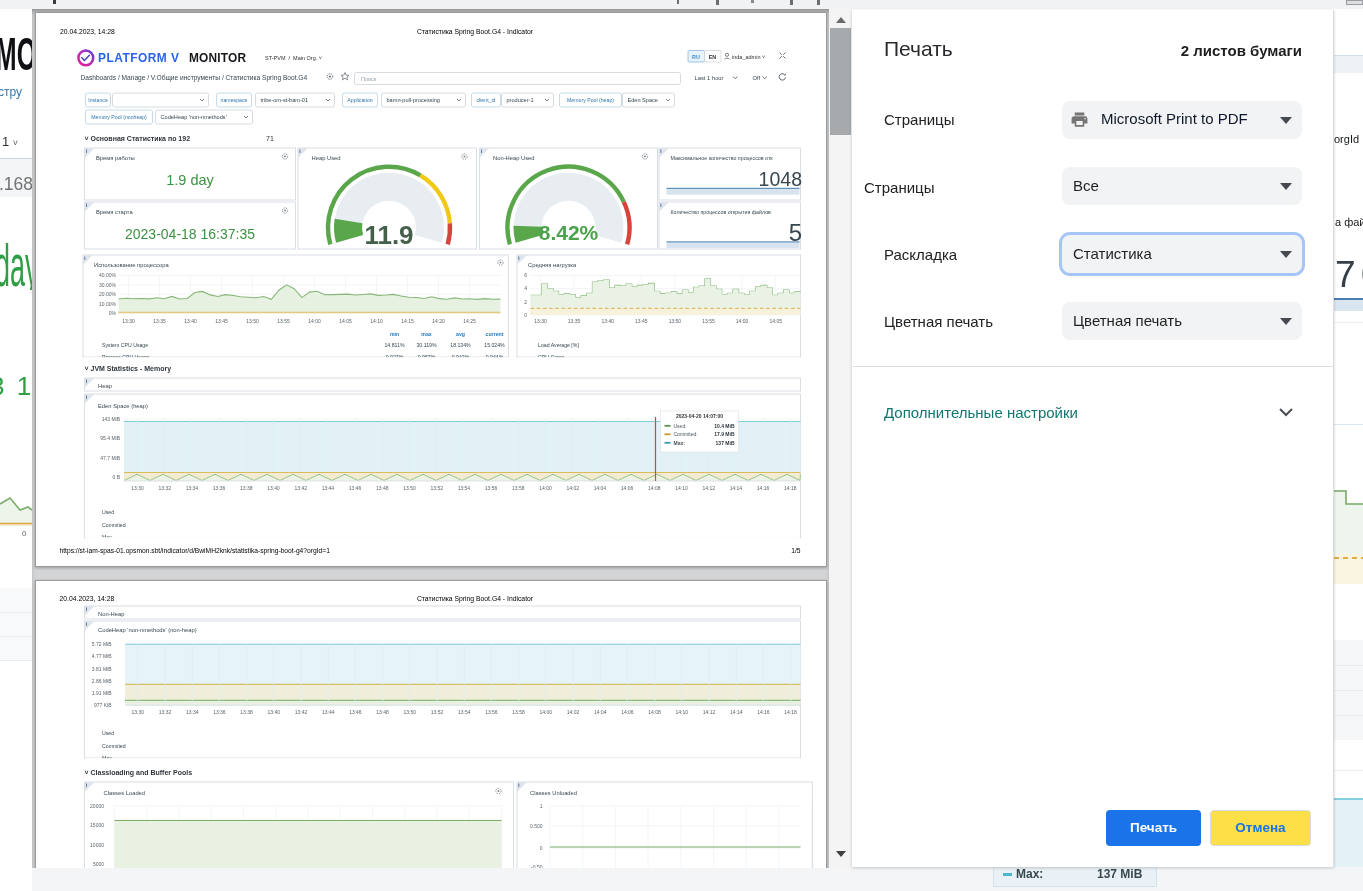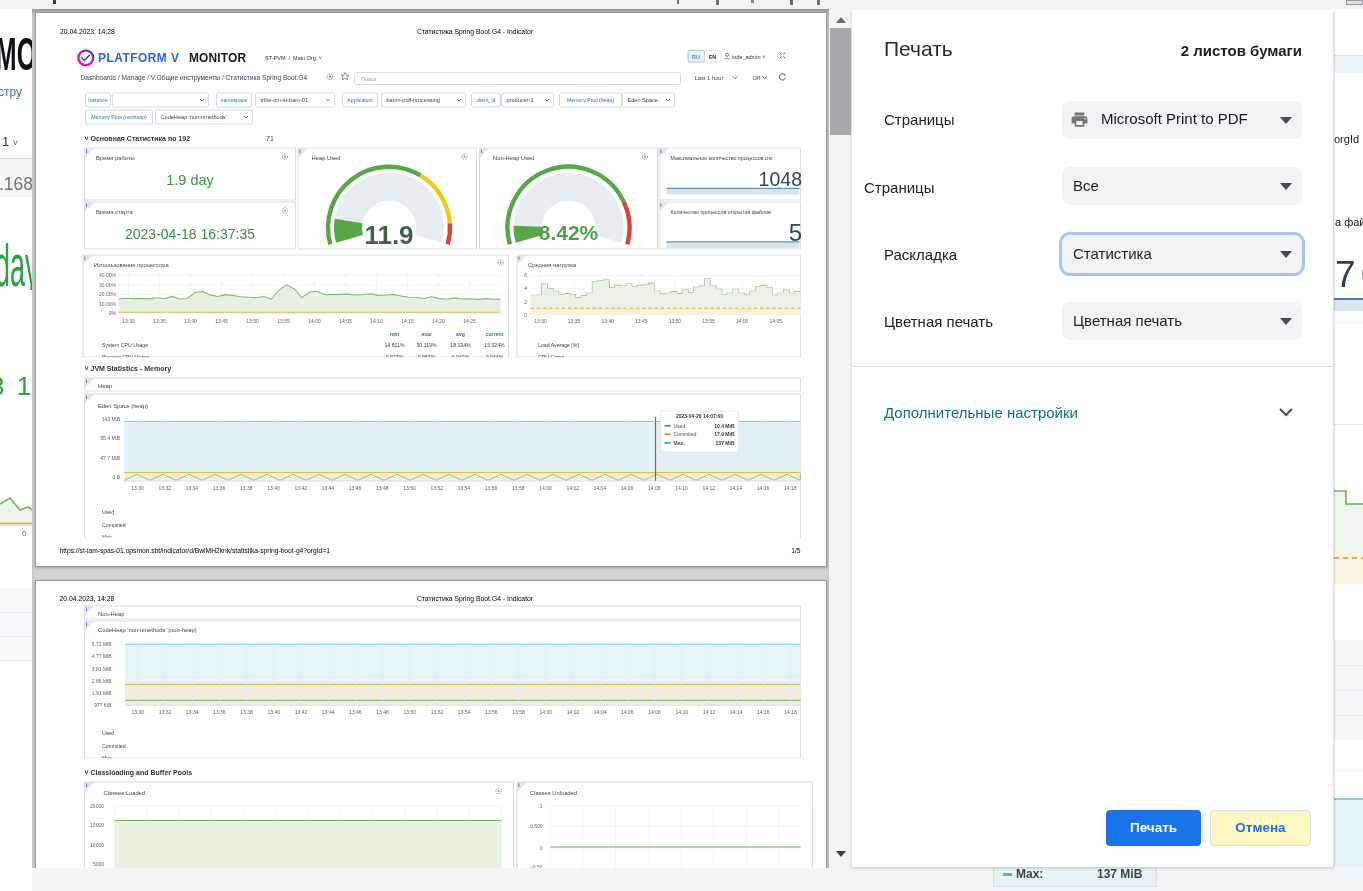--- a/index.html
+++ b/index.html
@@ -119,21 +119,21 @@
 <div class="abs" style="left:1073px;top:312px;font-size:15px;color:#1f1f1f">Цветная печать</div>
 <div class="abs" style="left:1280px;top:318px;width:0;height:0;border-left:6px solid transparent;border-right:6px solid transparent;border-top:7.5px solid #454a50"></div>
 
 <div class="abs" style="left:853px;top:366px;width:480px;height:1px;background:#dcdee2"></div>
 <div class="abs" style="left:884px;top:404px;font-size:15px;color:#0f766e">Дополнительные настройки</div>
 <svg class="abs" style="left:1278px;top:406px" width="16" height="12" viewBox="0 0 16 12">
     <polyline points="2,3 8,9 14,3" fill="none" stroke="#4a4e53" stroke-width="2"></polyline>
   </svg>
 
 <div class="abs" style="left:1106px;top:810px;width:95px;height:36px;background:#1a73e8;border-radius:4px;color:#fff;font-size:13.5px;font-weight:bold;text-align:center;line-height:36px">Печать</div>
-<div class="abs" style="left:1210px;top:810px;width:101px;height:36px;background:#fef9c3;border:1px solid #d7dade;border-radius:4px;box-sizing:border-box;color:#1a73e8;font-size:13.5px;font-weight:bold;text-align:center;line-height:34px">Отмена</div>
+<div class="abs" style="left:1210px;top:810px;width:101px;height:36px;background:#fde047;border:1px solid #d7dade;border-radius:4px;box-sizing:border-box;color:#1a73e8;font-size:13.5px;font-weight:bold;text-align:center;line-height:34px">Отмена</div>
 
 <svg class="abs" style="left:36px;top:12px" width="790" height="555" viewBox="0 0 790 555">
 <text x="24" y="22" font-size="6.8" fill="#000">20.04.2023, 14:28</text>
 <text x="439" y="22" font-size="6.8" fill="#000" text-anchor="middle">Статистика Spring Boot.G4 - Indicator</text>
 <defs>
 <linearGradient id="lg" x1="0" y1="1" x2="1" y2="0">
  <stop offset="0" stop-color="#ec1c8d"></stop>
         <stop offset="0.55" stop-color="#b42bbf"></stop>
         <stop offset="1" stop-color="#5b3fd4"></stop>
 </linearGradient>

